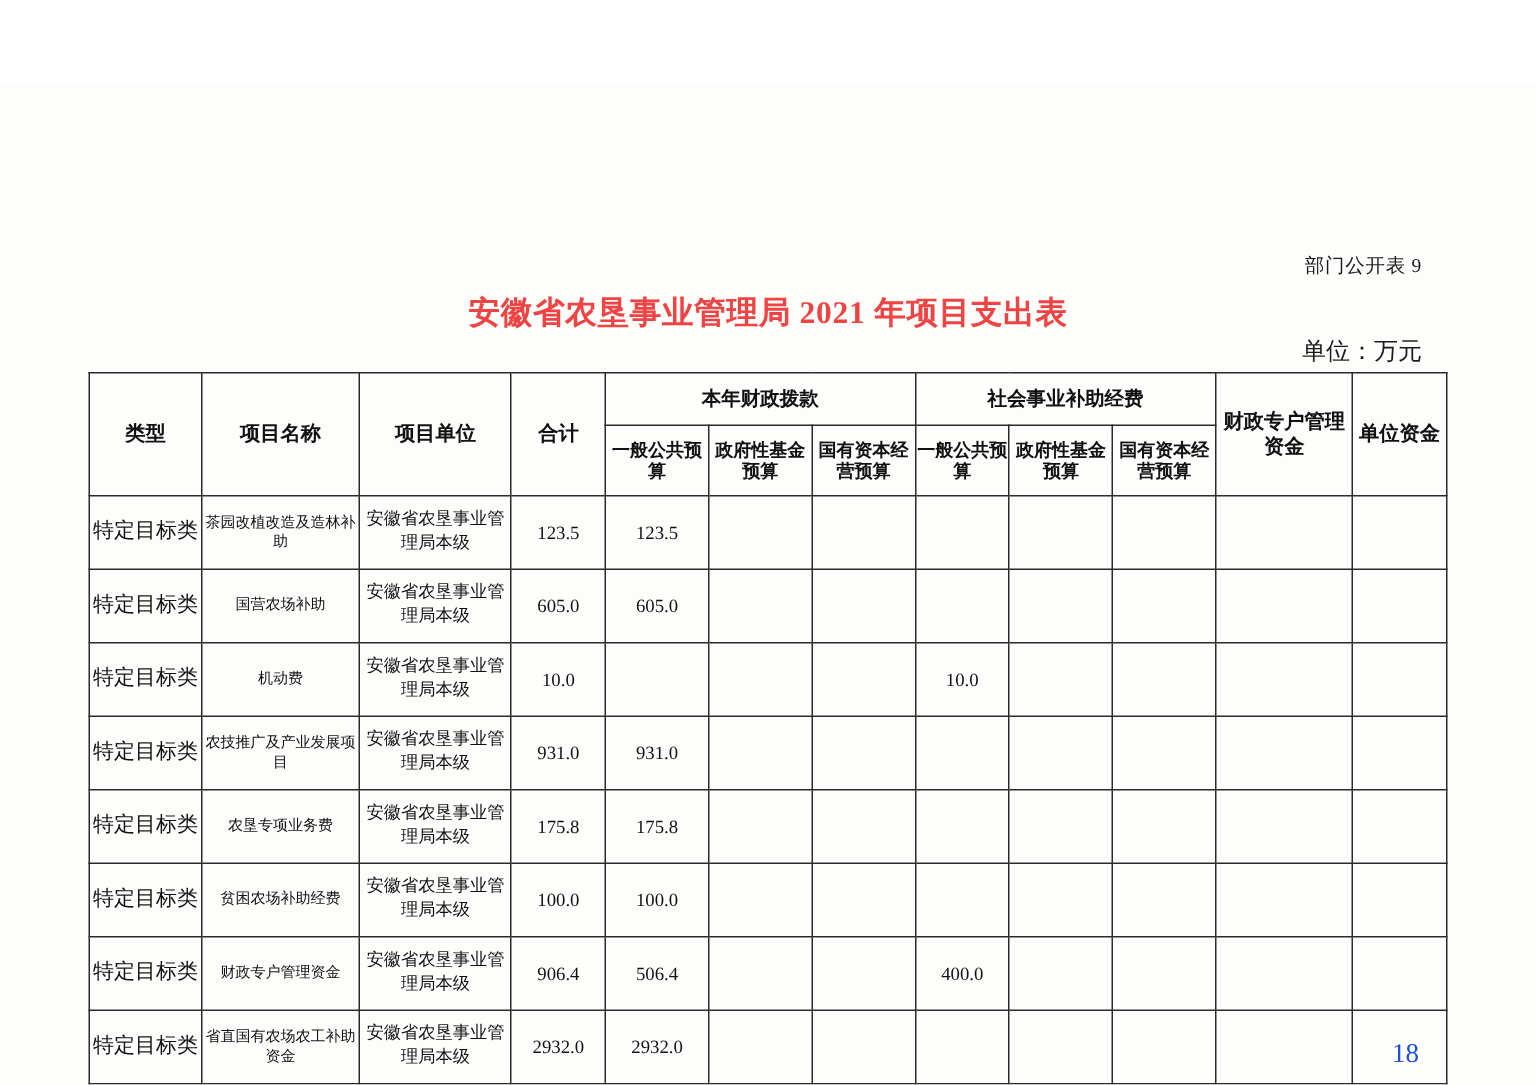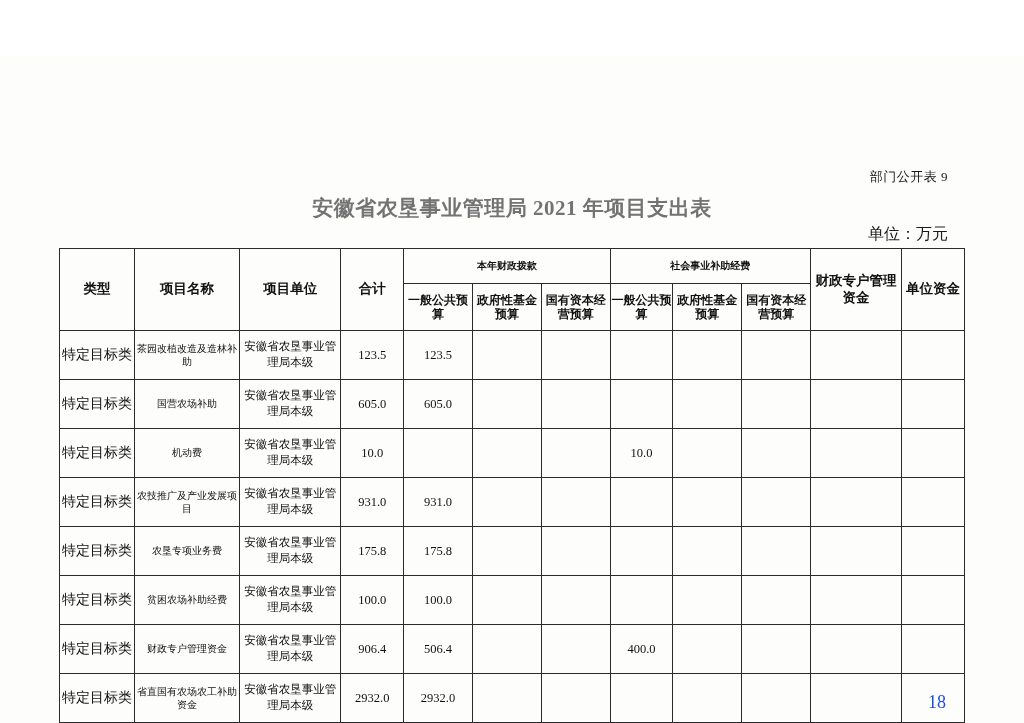--- a/index.html
+++ b/index.html
@@ -34,21 +34,21 @@
   }
   .doc-title {
     position: absolute;
     left: 0;
     right: 0;
     top: 138px;
     text-align: center;
     font-size: 21px;
     font-weight: bold;
     letter-spacing: 0.5px;
-    color: #737373;
+    color: #ef4444;
   }
   .unit-note {
     position: absolute;
     right: 76px;
     top: 168px;
     font-size: 16px;
     color: #1a1a1a;
   }
   .table-wrap {
     position: absolute;
@@ -79,21 +79,21 @@
   }
   th.head-sub {
     font-weight: bold;
     font-size: 12px;
     line-height: 1.2;
     padding: 4px 1px;
     height: 46px;
   }
   th.group-head {
     font-weight: bold;
-    font-size: 10px;
+    font-size: 13px;
     height: 34px;
   }
   td.cell {
     height: 48px;
     font-size: 12.5px;
     line-height: 1.35;
     padding: 2px 3px;
   }
   td.type-cell {
     font-size: 14px;

